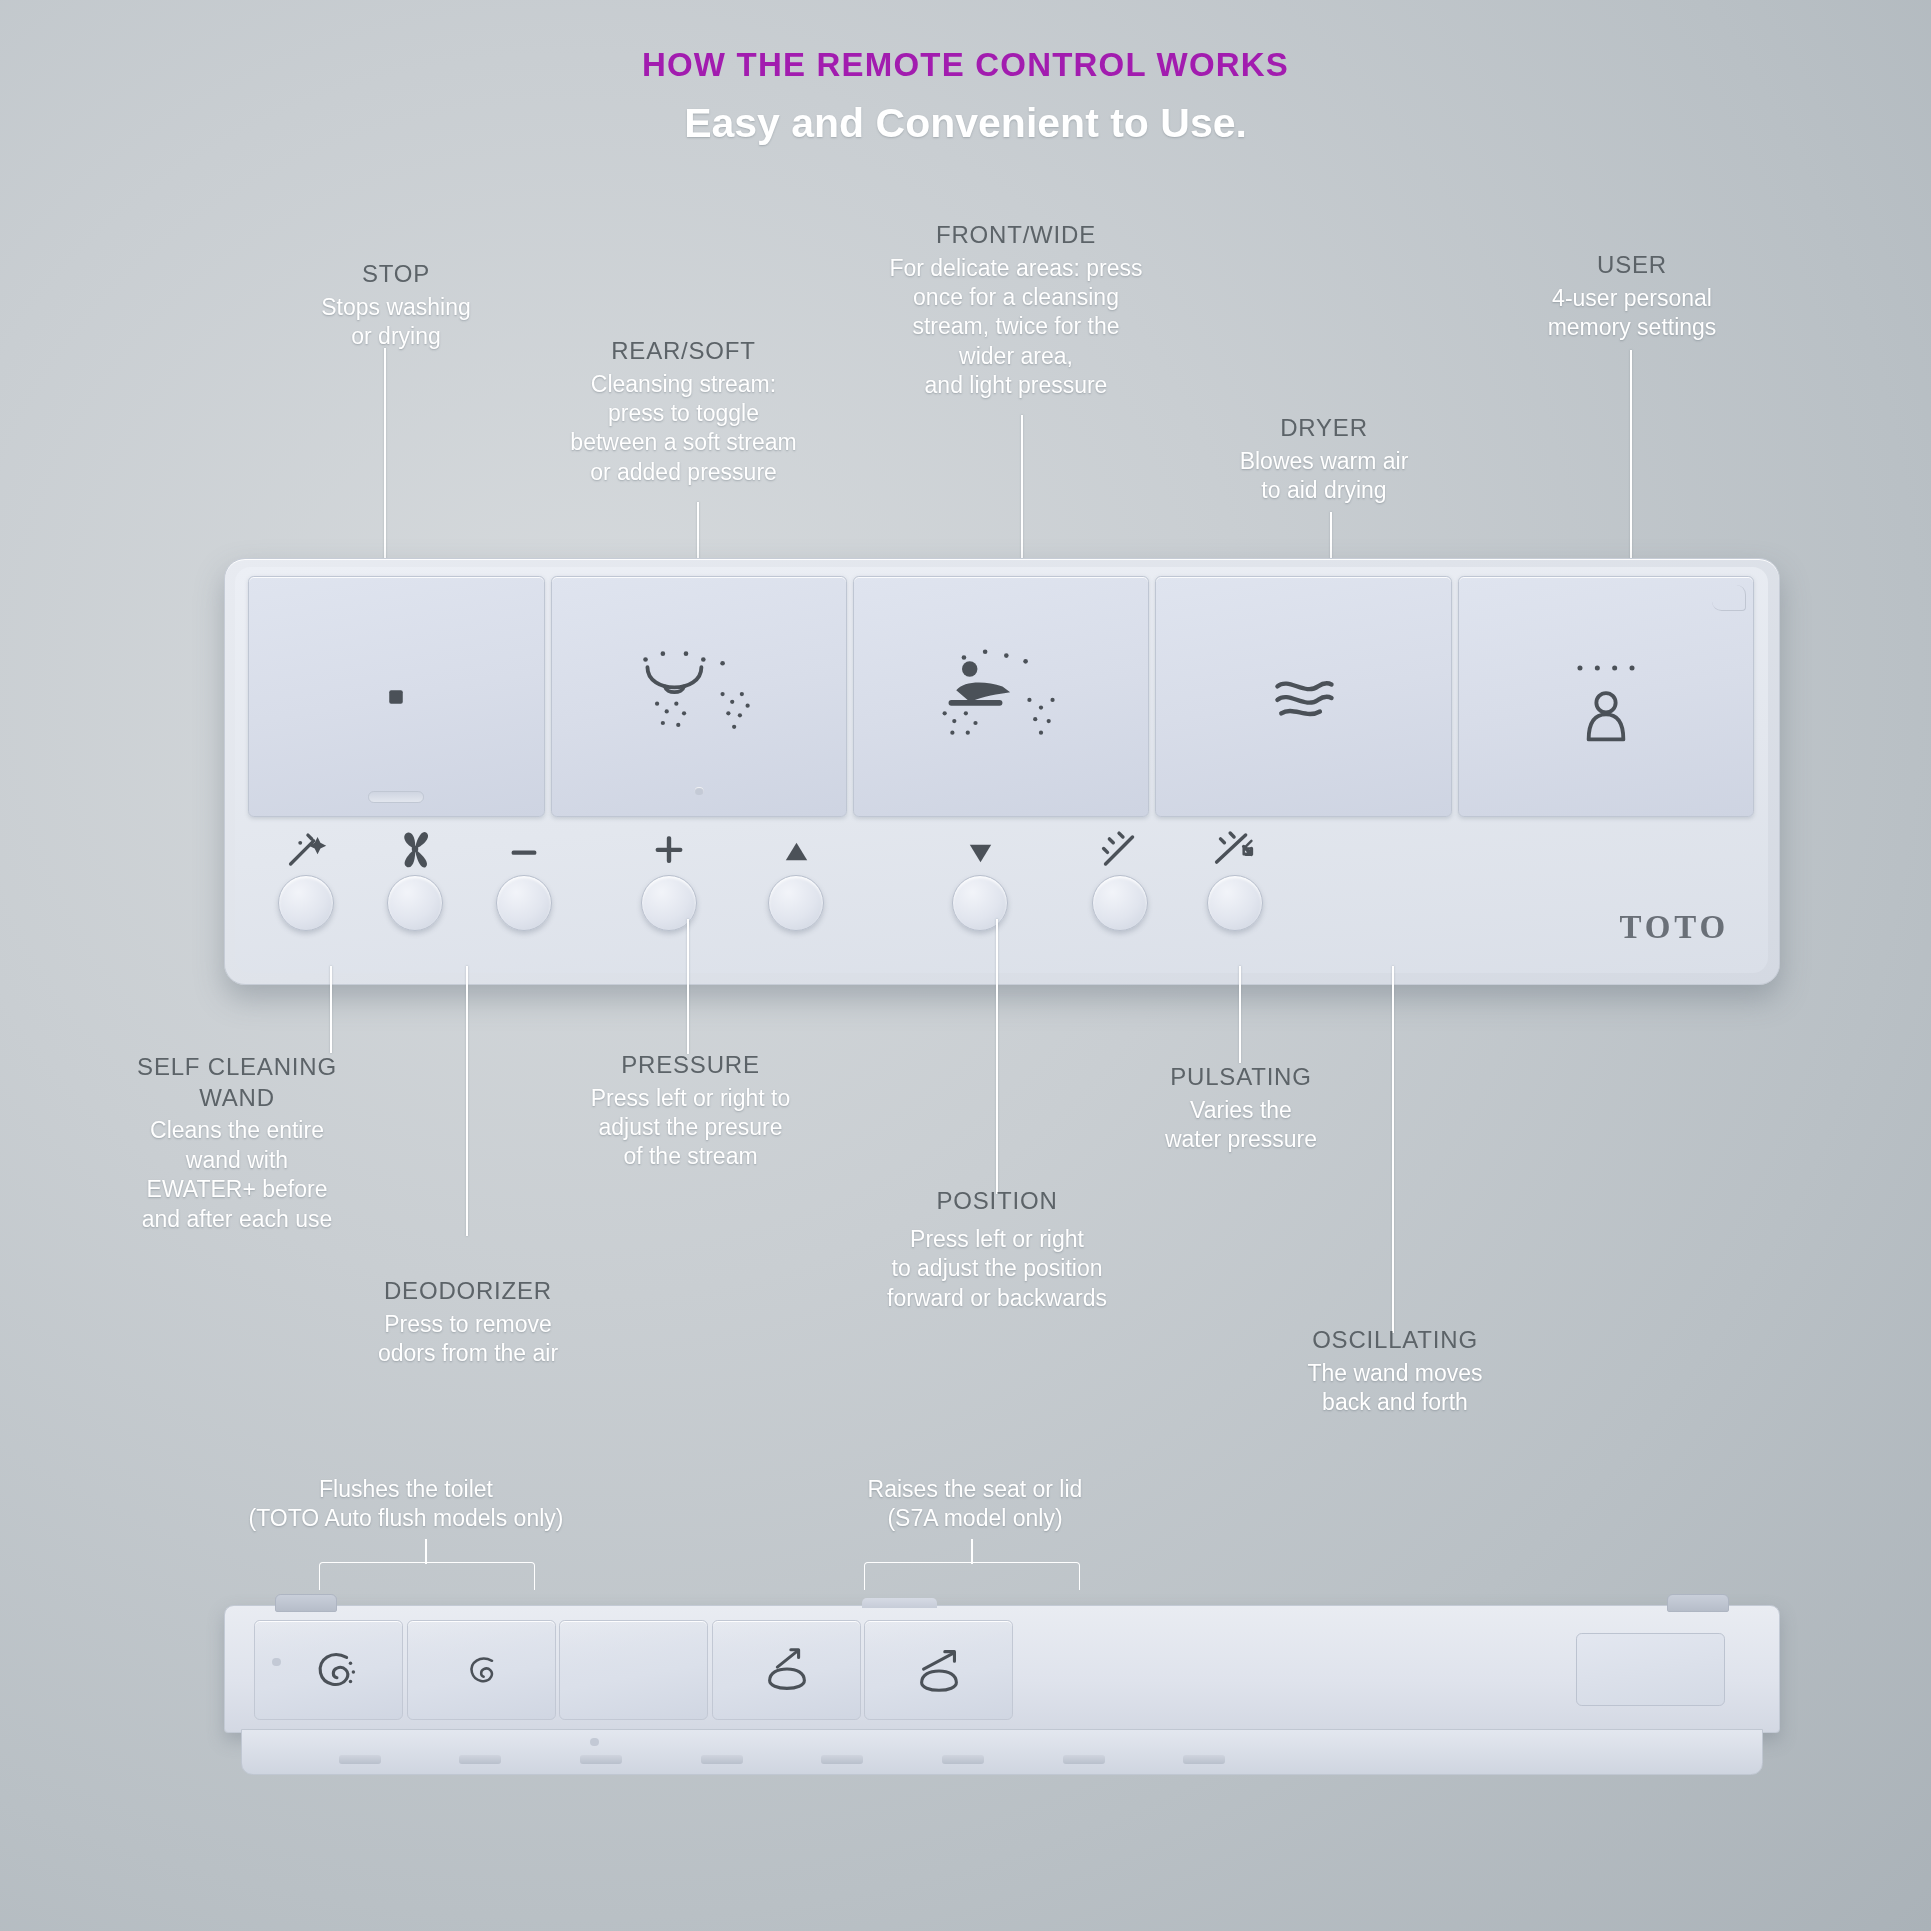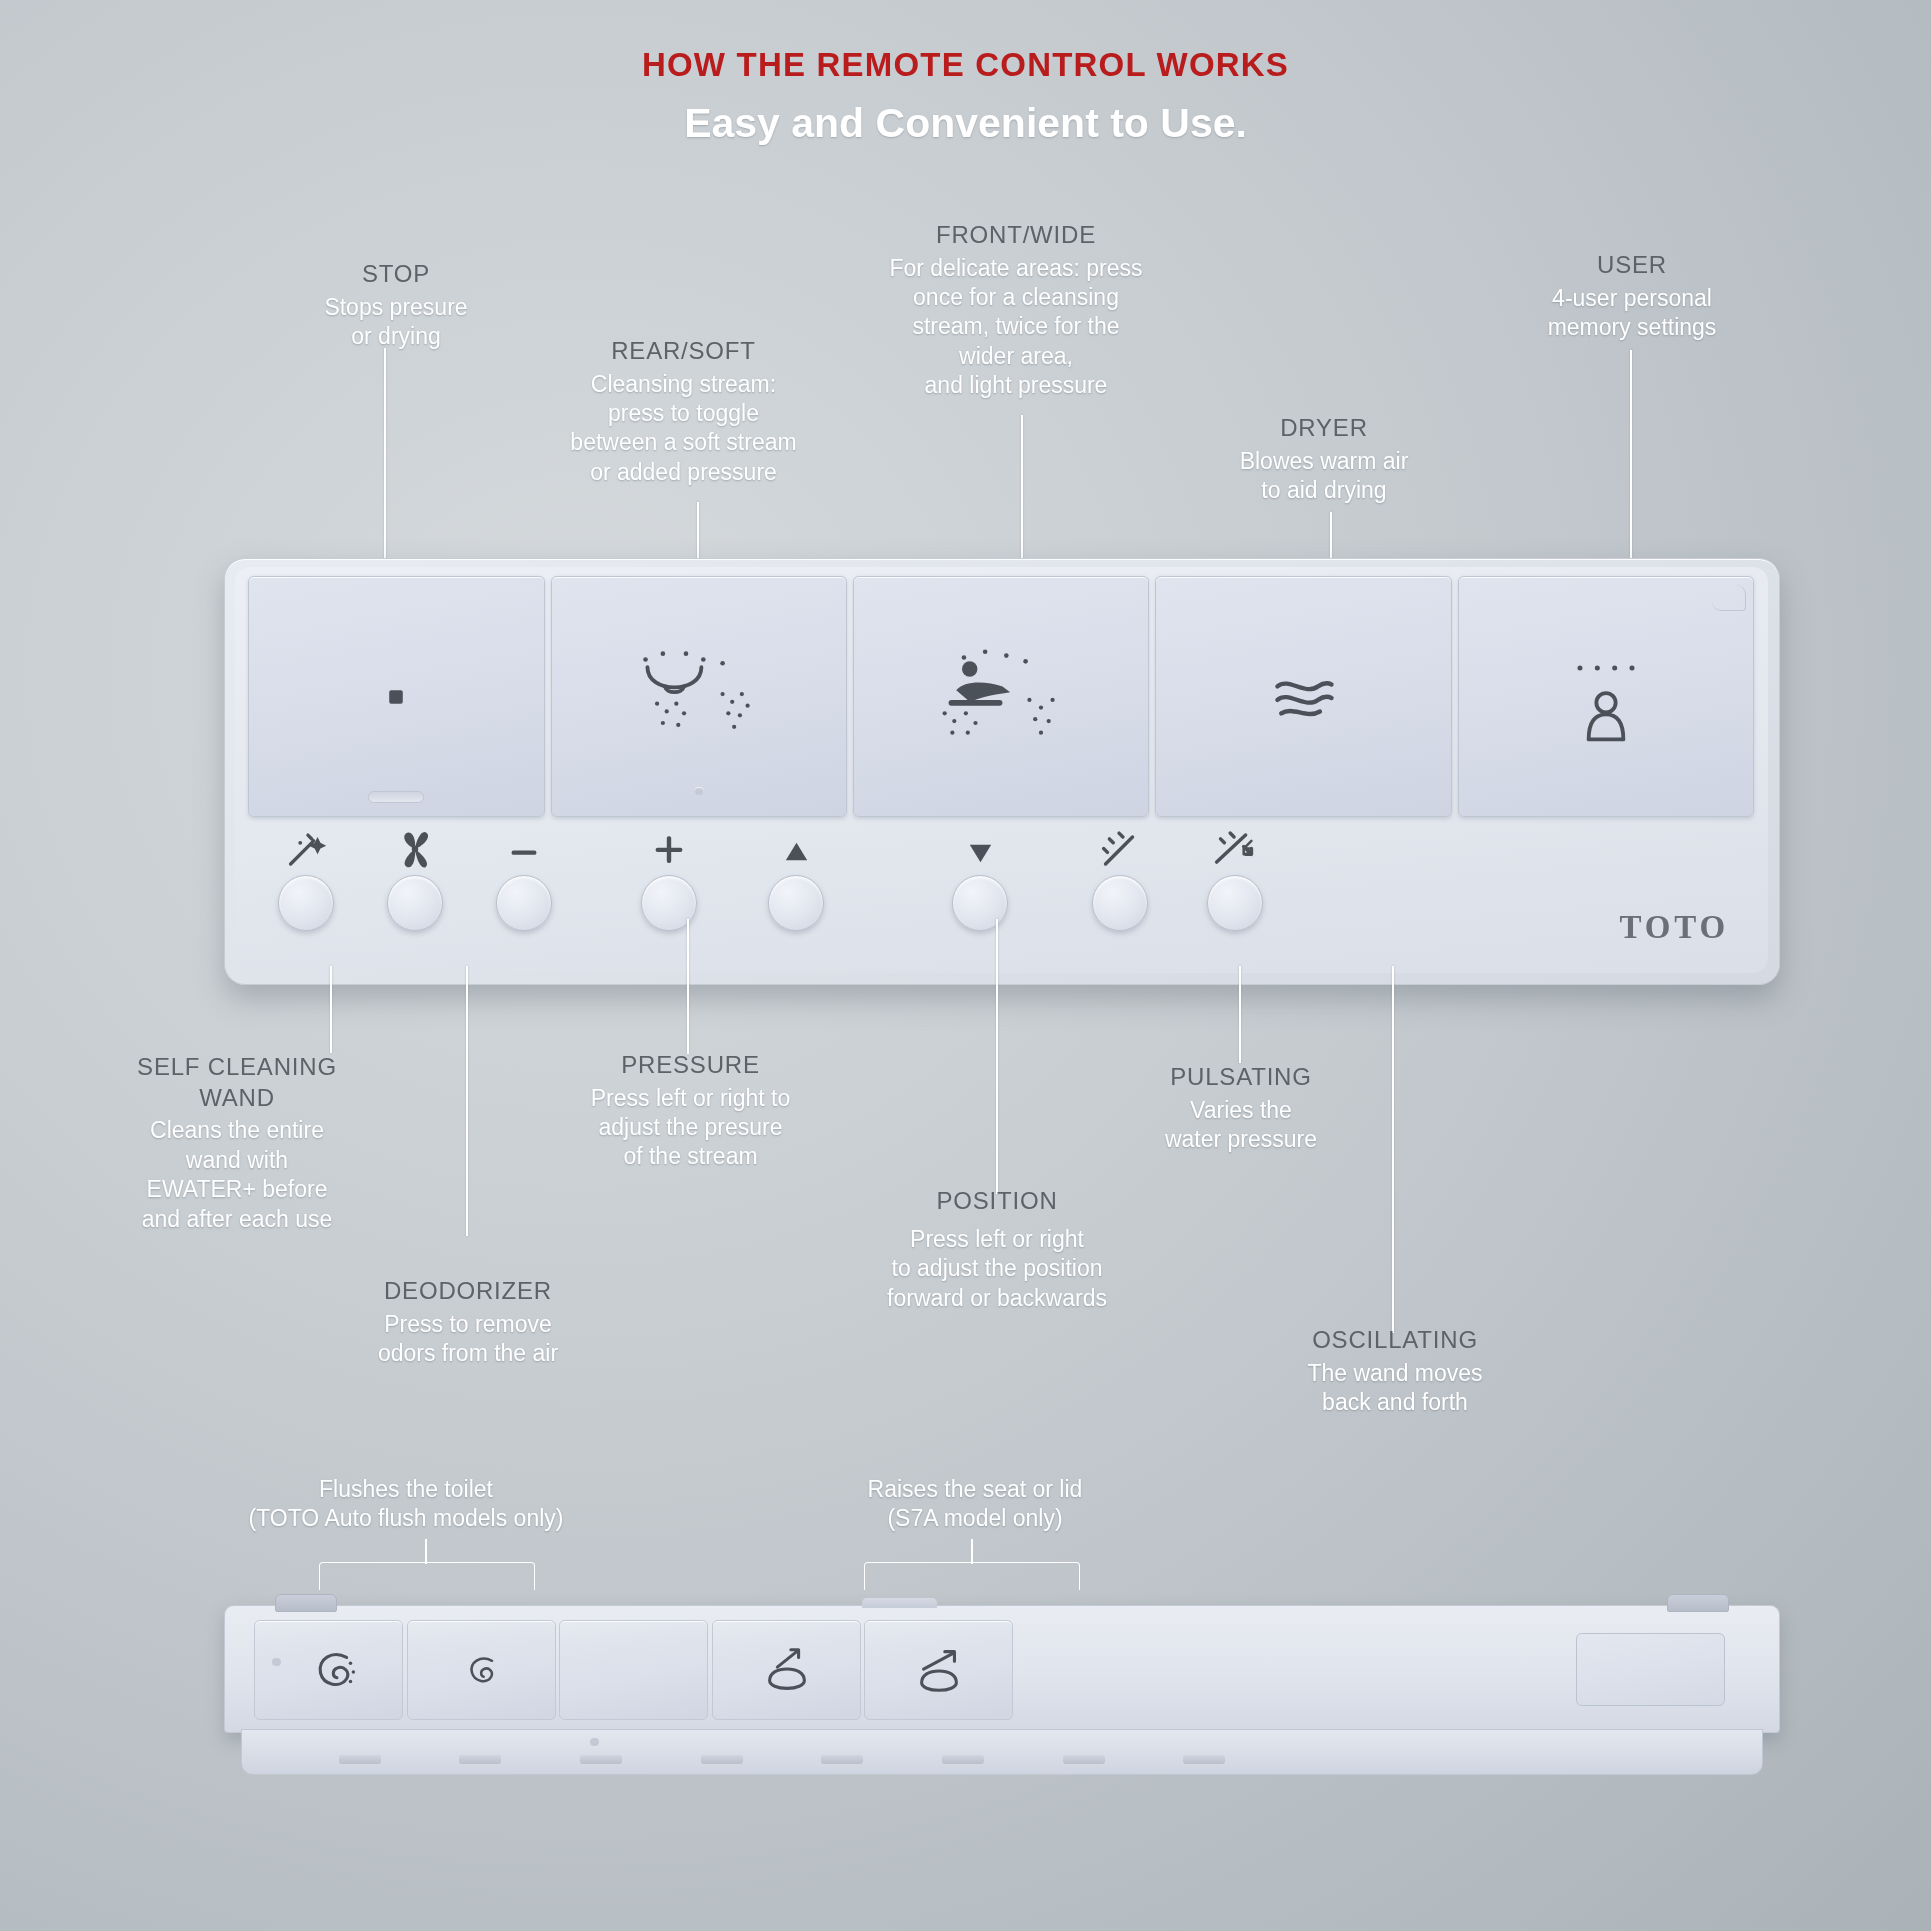--- a/index.html
+++ b/index.html
@@ -25,21 +25,21 @@
   
   .title-kicker {
     position: absolute;
     top: 46px;
     left: 0;
     width: 1931px;
     text-align: center;
     font-size: 33px;
     letter-spacing: 1.2px;
     font-weight: bold;
-    color: #b91c1c;
+    color: #a21caf;
   }
   .title-main {
     position: absolute;
     top: 100px;
     left: 0;
     width: 1931px;
     text-align: center;
     font-size: 41px;
     font-weight: bold;
     color: #ffffff;
@@ -269,21 +269,21 @@
 </head>
 <body>
 
 <div class="canvas">
 
   <div class="title-kicker">HOW THE REMOTE CONTROL WORKS</div>
   <div class="title-main">Easy and Convenient to Use.</div>
 
   <div class="callout" style="left:261px; top:259px; width:270px;">
     <span class="head">STOP</span>
-    <span class="body" style="white-space:pre-line;">Stops presure
+    <span class="body" style="white-space:pre-line;">Stops washing
 or drying</span>
   </div>
   <div class="leader v" style="left:384px; top:348px; height:261px;"></div>
 
   <div class="callout" style="left:529px; top:336px; width:309px;">
     <span class="head">REAR/SOFT</span>
     <span class="body" style="white-space:pre-line;">Cleansing stream:
 press to toggle
 between a soft stream
 or added pressure</span>

